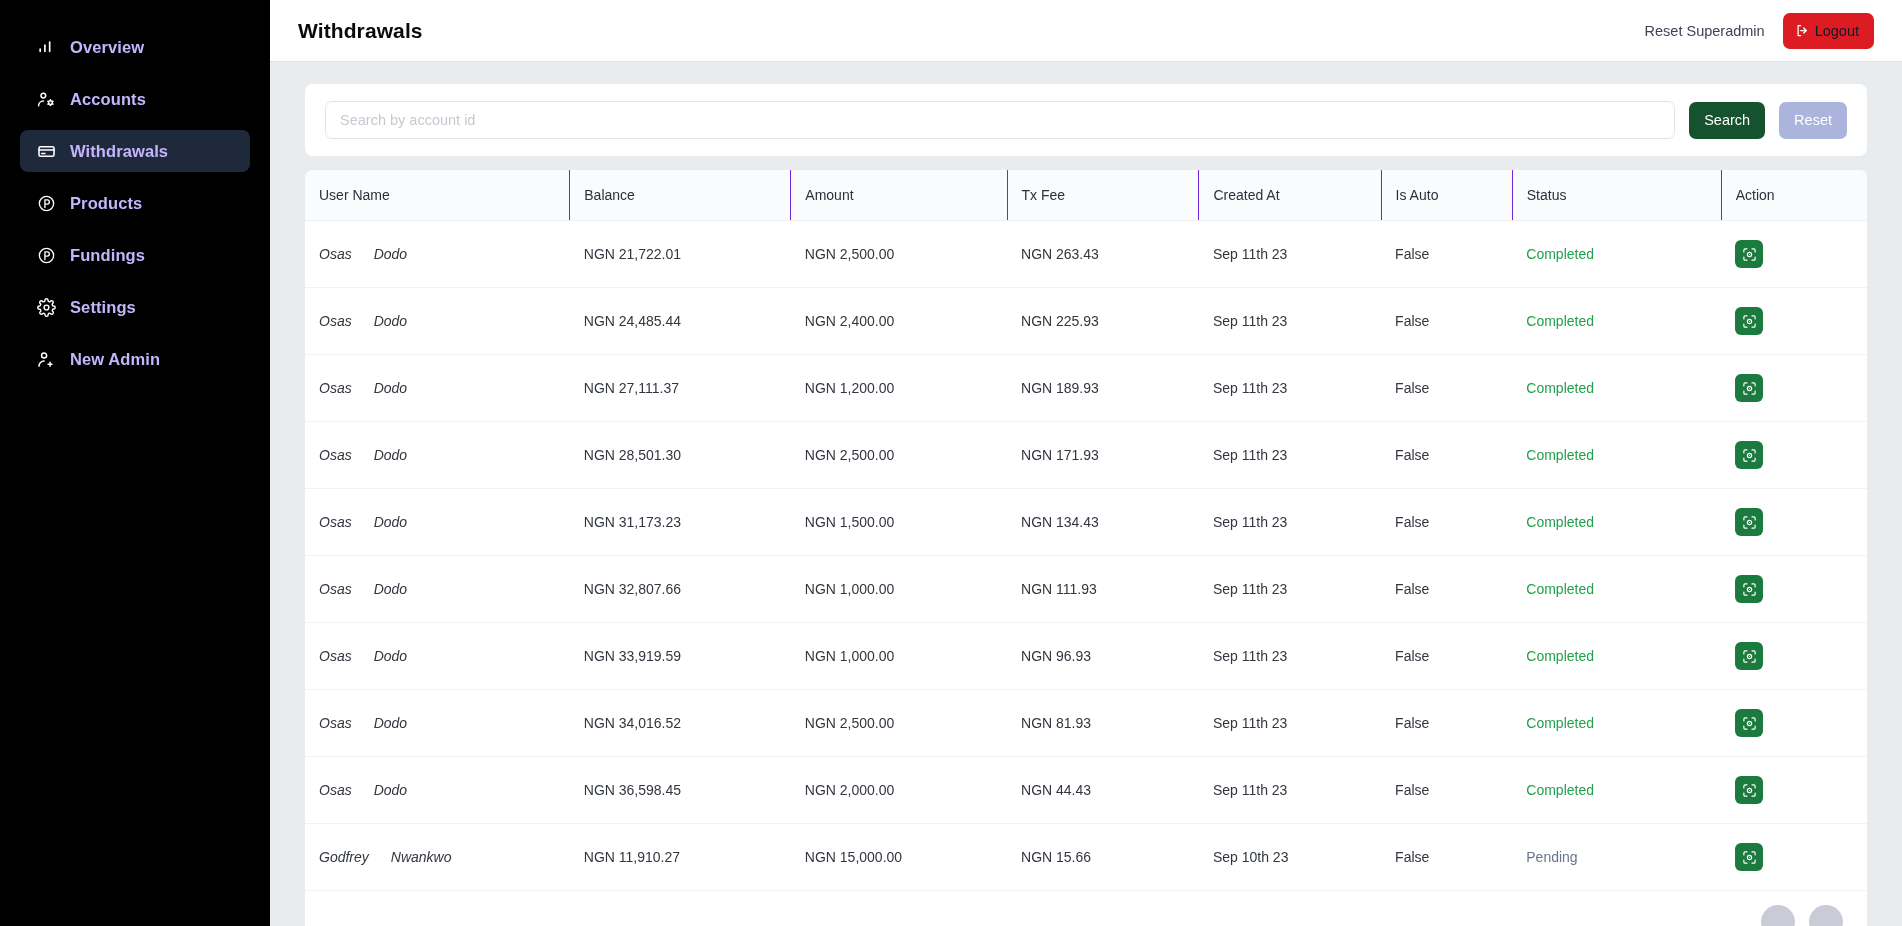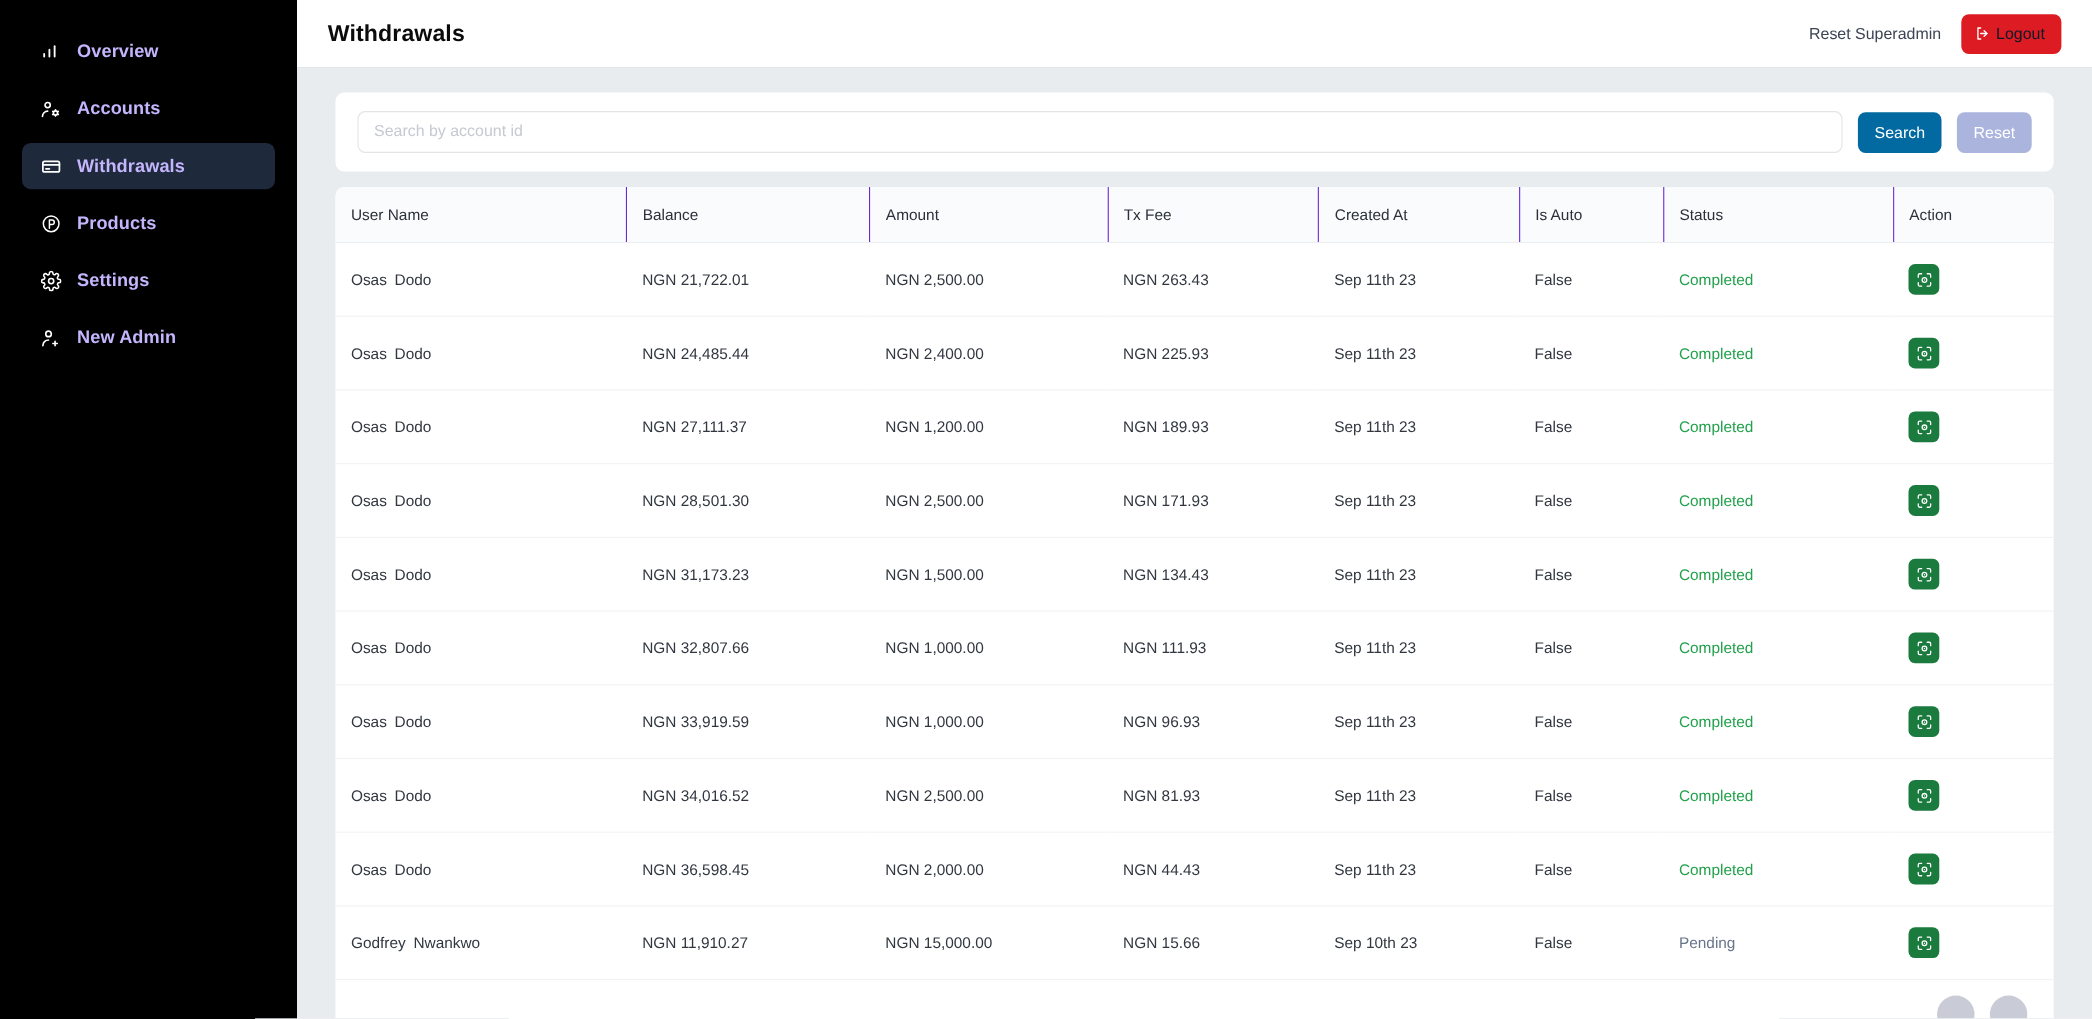--- a/index.html
+++ b/index.html
@@ -75,21 +75,21 @@
     flex: 1; min-height: 0;
     padding: 22px 35px 0 35px;
     overflow: hidden;
     display: flex; flex-direction: column;
   }
 
   .search-card {
     background: #ffffff;
     border-radius: 8px;
     padding: 17px 20px;
-    display: flex; align-items: flex-end; gap: 14px;
+    display: flex; align-items: center; gap: 14px;
     flex: 0 0 auto;
   }
   .search-input {
     flex: 1; min-width: 0;
     height: 38px;
     border: 1px solid #e2e4e8;
     border-radius: 7px;
     padding: 0 14px;
     font-size: 14.5px;
     font-family: inherit;
@@ -98,21 +98,21 @@
     outline: none;
   }
   .search-input::placeholder { color: #c6c9d0; }
   .btn {
     height: 37px; min-width: 66px;
     border: none; border-radius: 7px;
     font-size: 14.5px; font-family: inherit;
     color: #ffffff; cursor: pointer;
     padding: 0 15px;
   }
-  .btn-search { background: #0369a1; }
+  .btn-search { background: #14532d; }
   .btn-reset { background: #aab4dd; }
 
   
   .table-card {
     margin-top: 14px;
     background: #ffffff;
     border-radius: 8px 8px 0 0;
     flex: 1 1 auto;
     min-height: 0;
     overflow: hidden;
@@ -138,21 +138,21 @@
   }
   .col-user   { width: 218px; }
   .col-bal    { width: 182px; }
   .col-amt    { width: 178px; }
   .col-fee    { width: 158px; }
   .col-date   { width: 150px; }
   .col-auto   { width: 108px; }
   .col-status { width: 172px; }
   .col-action { width: 120px; }
 
-  .uname { display: inline-flex; gap: 7px; }
+  .uname { display: inline-flex; gap: 22px; font-style: italic; }
   .status-completed { color: #21a14b; }
   .status-pending   { color: #68758c; }
 
   .action-btn {
     width: 28px; height: 28px;
     background: #1b7a3d;
     border: none; border-radius: 6px;
     display: flex; align-items: center; justify-content: center;
     cursor: pointer; padding: 0;
   }
@@ -216,20 +216,29 @@
     <div class="nav-item">
       <span class="nav-icon">
         <svg viewBox="0 0 24 24" fill="none" stroke="#fff" stroke-width="1.7">
           <circle cx="12" cy="12" r="9"></circle>
           <path d="M10 17V7.5h3a2.6 2.6 0 0 1 0 5.2h-3" stroke-linecap="round" stroke-linejoin="round"></path>
         </svg>
       </span>
       <span>Products</span>
     </div>
 
+    <div class="nav-item">
+      <span class="nav-icon">
+        <svg viewBox="0 0 24 24" fill="none" stroke="#fff" stroke-width="1.7">
+          <circle cx="12" cy="12" r="9"></circle>
+          <path d="M10 17V7.5h3a2.6 2.6 0 0 1 0 5.2h-3" stroke-linecap="round" stroke-linejoin="round"></path>
+        </svg>
+      </span>
+      <span>Fundings</span>
+    </div>
 
     <div class="nav-item">
       <span class="nav-icon">
         <svg viewBox="0 0 24 24" fill="none" stroke="#fff" stroke-width="1.8" stroke-linecap="round" stroke-linejoin="round">
           <circle cx="12" cy="12" r="3"></circle>
           <path d="M19.4 15a1.6 1.6 0 0 0 .3 1.8l.1.1a2 2 0 1 1-2.8 2.8l-.1-.1a1.6 1.6 0 0 0-1.8-.3 1.6 1.6 0 0 0-1 1.5V21a2 2 0 1 1-4 0v-.1A1.6 1.6 0 0 0 9 19.4a1.6 1.6 0 0 0-1.8.3l-.1.1a2 2 0 1 1-2.8-2.8l.1-.1a1.6 1.6 0 0 0 .3-1.8 1.6 1.6 0 0 0-1.5-1H3a2 2 0 1 1 0-4h.1A1.6 1.6 0 0 0 4.6 9a1.6 1.6 0 0 0-.3-1.8l-.1-.1a2 2 0 1 1 2.8-2.8l.1.1a1.6 1.6 0 0 0 1.8.3H9a1.6 1.6 0 0 0 1-1.5V3a2 2 0 1 1 4 0v.1a1.6 1.6 0 0 0 1 1.5 1.6 1.6 0 0 0 1.8-.3l.1-.1a2 2 0 1 1 2.8 2.8l-.1.1a1.6 1.6 0 0 0-.3 1.8V9a1.6 1.6 0 0 0 1.5 1H21a2 2 0 1 1 0 4h-.1a1.6 1.6 0 0 0-1.5 1z"></path>
         </svg>
       </span>
       <span>Settings</span>
     </div>

